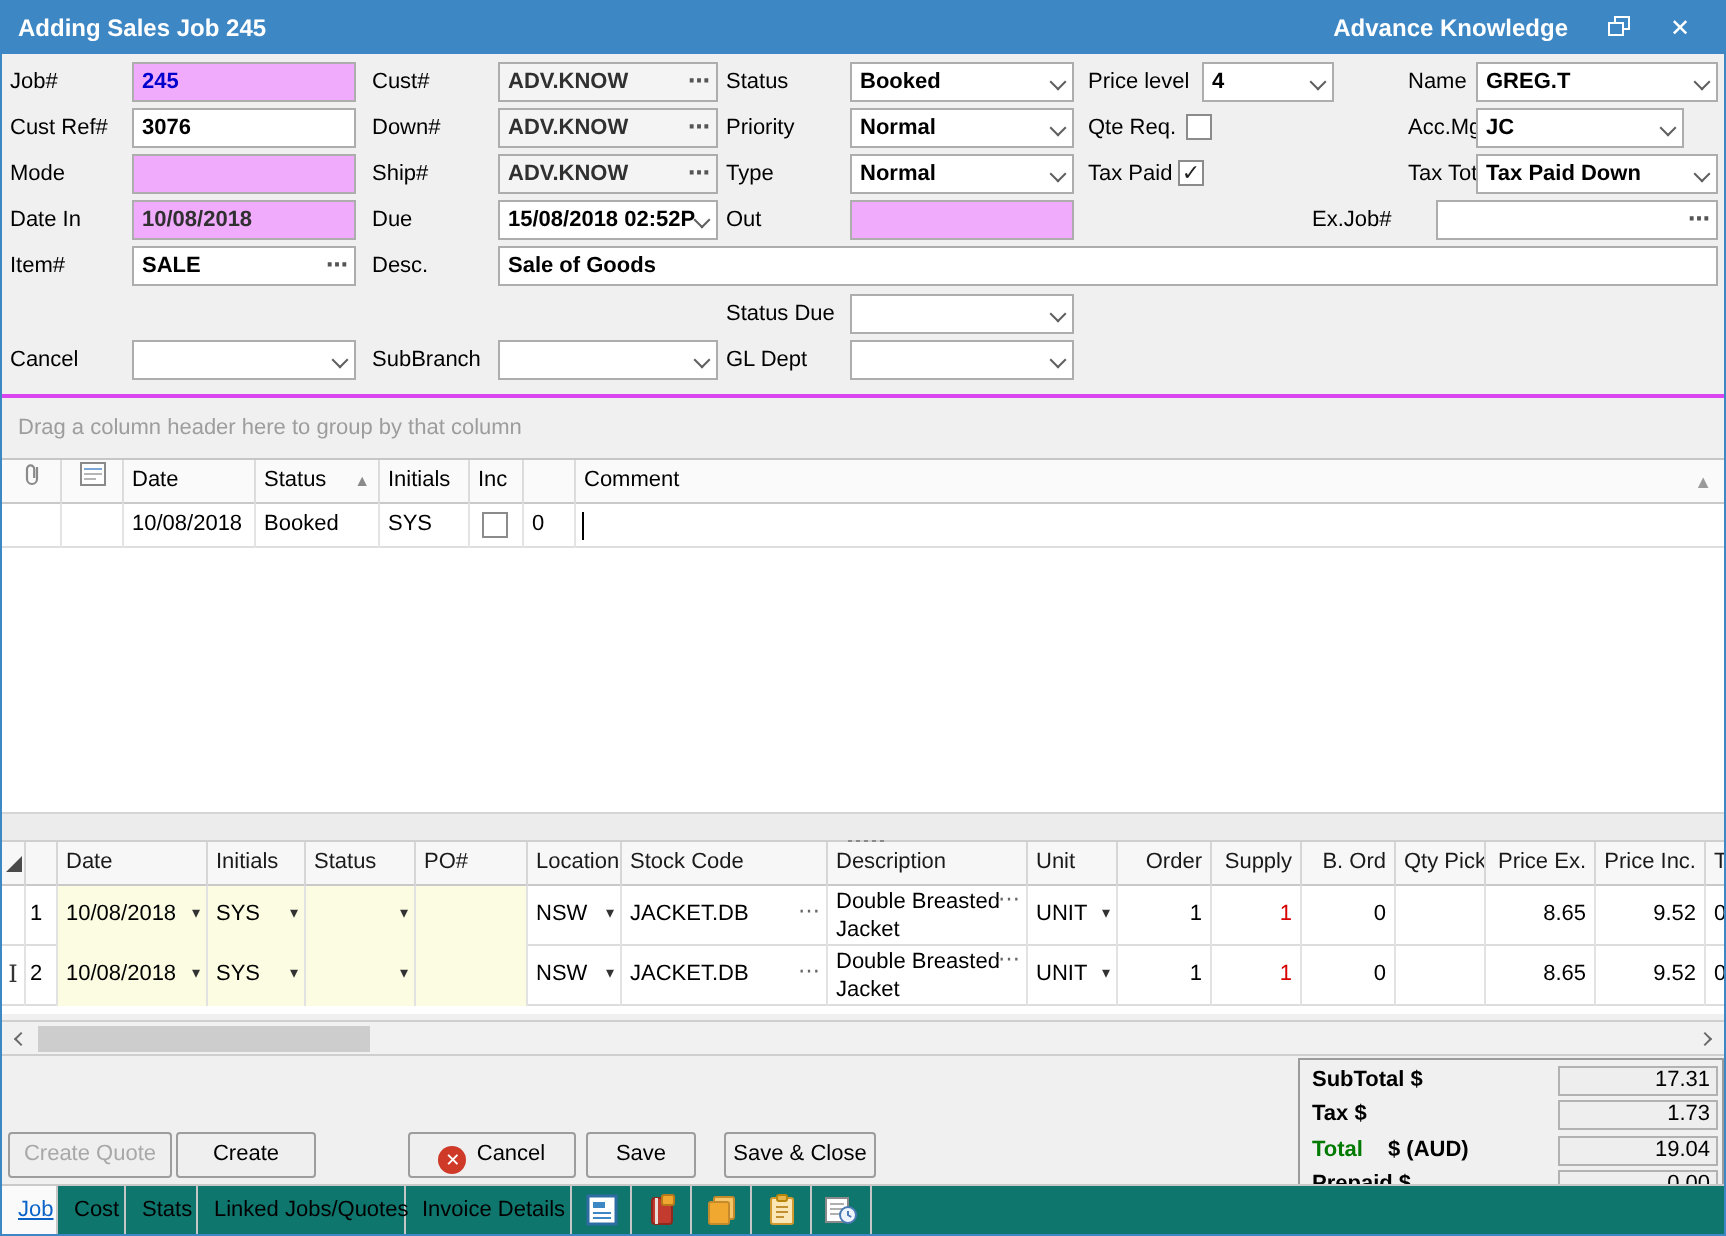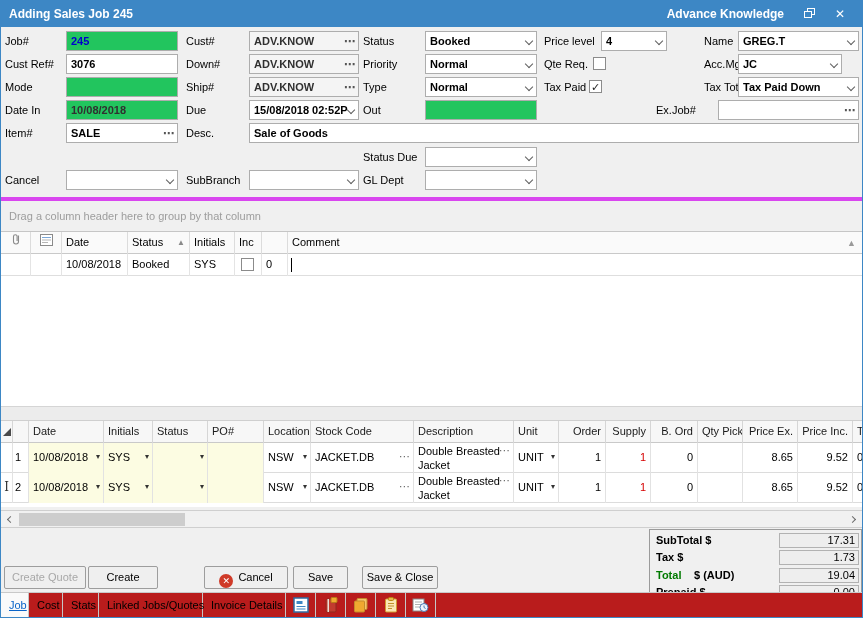--- a/index.html
+++ b/index.html
@@ -11,31 +11,31 @@
   .title { position:absolute; left:8px; top:0; line-height:26px; font-size:12px; font-weight:bold; }
   .brand { position:absolute; right:78px; top:0; line-height:26px; font-size:12px; font-weight:bold; }
   .win-restore { position:absolute; right:46px; top:7px; width:12px; height:11px; cursor:default; }
   .win-restore .sq1 { position:absolute; left:3px; top:0; width:8px; height:7px; border:1px solid #fff; }
   .win-restore .sq2 { position:absolute; left:0; top:3px; width:8px; height:7px; border:1px solid #fff; background:#3d87c5; }
   .win-close { position:absolute; right:14px; top:4px; width:16px; height:18px; color:#fff; font-size:12px; font-weight:bold; text-align:center; line-height:18px; }
 
   
   .lbl { position:absolute; height:20px; line-height:20px; white-space:nowrap; }
   .fld { position:absolute; height:20px; border:1px solid #adadad; background:#fff; line-height:18px; padding:0 4px; overflow:hidden; white-space:nowrap;font-weight:bold; }
-  .fld.ro { background:#22c55e; color:#303030; }
+  .fld.ro { background:#f0abfc; color:#303030; }
   .fld.lookup { background:#f4f4f4; color:#303030; }
   .fld.jobno { color:#0000cc; font-weight:bold; }
   .ell { position:absolute; right:2px; top:0; line-height:18px; color:#555; }
   .ell::before { content:"⋯"; letter-spacing:1px; }
   .combo { padding-right:16px; }
   .chev { position:absolute; right:4px; top:6px; width:6px; height:6px; border-right:1.5px solid #5f5f5f; border-bottom:1.5px solid #5f5f5f; transform:rotate(45deg); }
   .chk { position:absolute; width:13px; height:13px; border:1px solid #8b8b8b; background:#fff; text-align:center; line-height:12px; font-size:11px; color:#222; }
 
   
-  .cgrid { position:absolute; left:0; top:196px; width:861px; height:209px; background:#fff; border-top:4px solid #d946ef; }
+  .cgrid { position:absolute; left:0; top:196px; width:861px; height:209px; background:#fff; border-top:2px solid #d946ef; }
   .group-panel { position:absolute; left:0; top:0; width:100%; height:31px; background:#f0f0f0; border-bottom:1px solid #c6c6c6; }
   .group-hint { position:absolute; left:8px; top:0; line-height:31px; color:#9d9d9d; }
   .cg-head { position:absolute; left:0; top:31px; width:100%; height:22px; background:#fafafa; border-bottom:1px solid #c9c9c9; }
   .cg-hc { position:absolute; top:0; height:22px; line-height:21px; padding:0 4px; border-right:1px solid #dcdcdc; overflow:hidden; white-space:nowrap; }
   .cg-row { position:absolute; left:0; top:53px; width:100%; height:22px; background:#fff; border-bottom:1px solid #dedede; }
   .cg-c { position:absolute; top:0; height:22px; line-height:21px; padding:0 4px; border-right:1px solid #e4e4e4; overflow:hidden; white-space:nowrap; }
   .sort-arrow { position:absolute; right:4px; top:0; font-size:8px; color:#8a8a8a; line-height:22px; }
   .scrollup { position:absolute; right:6px; top:0; font-size:9px; color:#9a9a9a; line-height:22px; }
   .caret { position:absolute; left:3px; top:4px; width:1px; height:14px; background:#000; }
 
@@ -74,21 +74,21 @@
   .btn { position:absolute; top:565px; height:23px; background:#efefef; border:1px solid #9d9d9d; border-radius:2px; text-align:center; line-height:21px; cursor:default; }
   .btn.disabled { color:#a8a8a8; }
   .cancel-ico { display:inline-block; vertical-align:-3px; width:14px; height:14px; margin-right:5px; border-radius:50%; background:#cf3a28; color:#fff; font-size:9px; font-weight:bold; text-align:center; line-height:14px; }
 
   .totals { position:absolute; left:648px; top:528px; width:213px; height:89px; border:1px solid #9b9b9b; background:#f0f0f0; }
   .t-row { position:absolute; left:0; width:100%; height:17px; }
   .t-lbl { position:absolute; left:6px; line-height:17px; font-weight:bold; white-space:nowrap; }
   .t-green { color:#007a00; }
   .t-box { position:absolute; left:129px; top:1px; width:80px; height:15px; border:1px solid #b2b2b2; background:#eeeeee; text-align:right; line-height:13px; padding:0 3px; }
 
-  .tabbar { position:absolute; left:0; top:591px; width:861px; height:26px; border-top:1px solid #c9c9c9; background:#b91c1c; }
+  .tabbar { position:absolute; left:0; top:591px; width:861px; height:26px; border-top:1px solid #c9c9c9; background:#0f766e; }
   .tab { position:absolute; top:0; height:26px; line-height:24px; text-align:center; border-right:1px solid #c6c6c6; padding:0 8px; white-space:nowrap; }
   .tab.sel { background:#fafafa; color:#0a64c8; text-decoration:underline; }
   .tab.ico { width:30px; padding:0; }
   .tab.ico svg { margin-top:4px; }
 </style>
 </head>
 <body>
 
 <div class="window">
 

